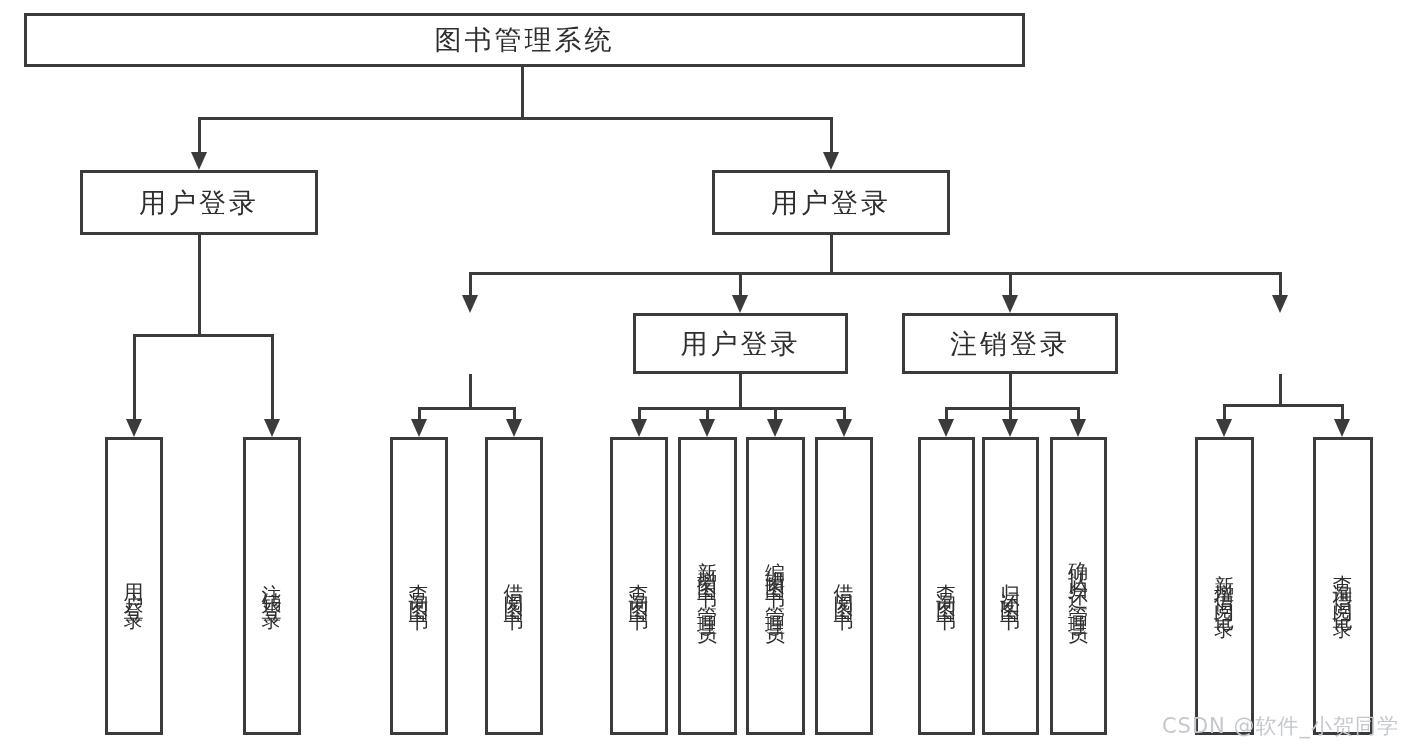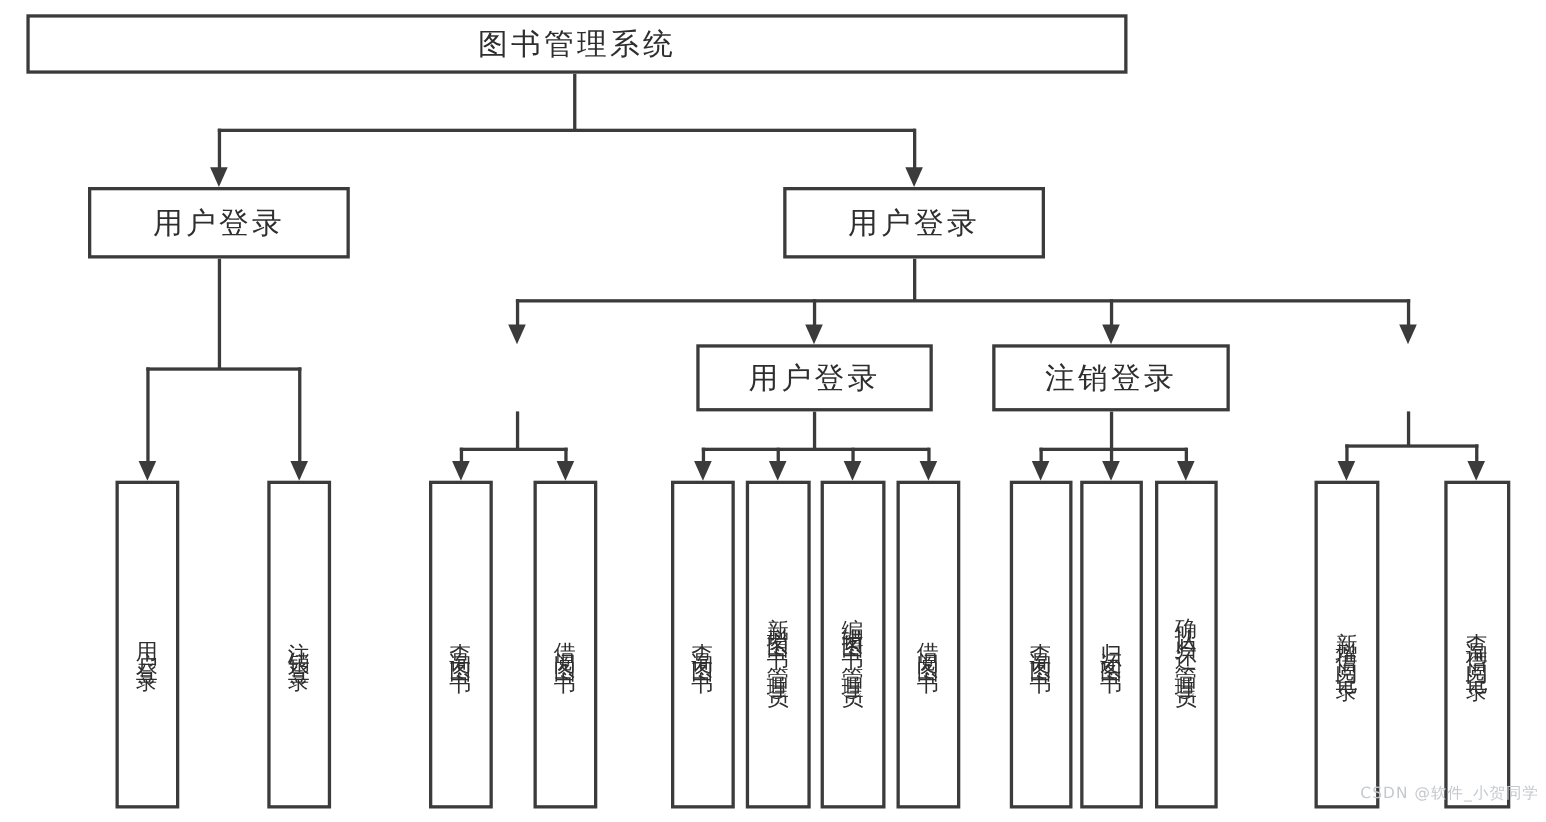--- a/index.html
+++ b/index.html
@@ -20,21 +20,21 @@
   .vline,.hline{position:absolute;background:#3b3b3b;z-index:1;}
   .vline{width:3px;}
   .hline{height:3px;}
   .arrow{
     position:absolute;width:0;height:0;z-index:1;
     border-left:8px solid transparent;border-right:8px solid transparent;
     border-top:18px solid #3b3b3b;
   }
   .watermark{
     position:absolute;top:712px;right:6px;z-index:5;
-    font-size:14px;letter-spacing:1px;color:#c5c8cc;white-space:nowrap;
+    font-size:21px;letter-spacing:1px;color:#c5c8cc;white-space:nowrap;
   }
 </style>
 </head>
 <body>
 
 <div class="canvas">
 
   <div class="node h" style="left:24px;top:13px;width:1001px;height:54px">
     <span>图书管理系统</span>
   </div>

